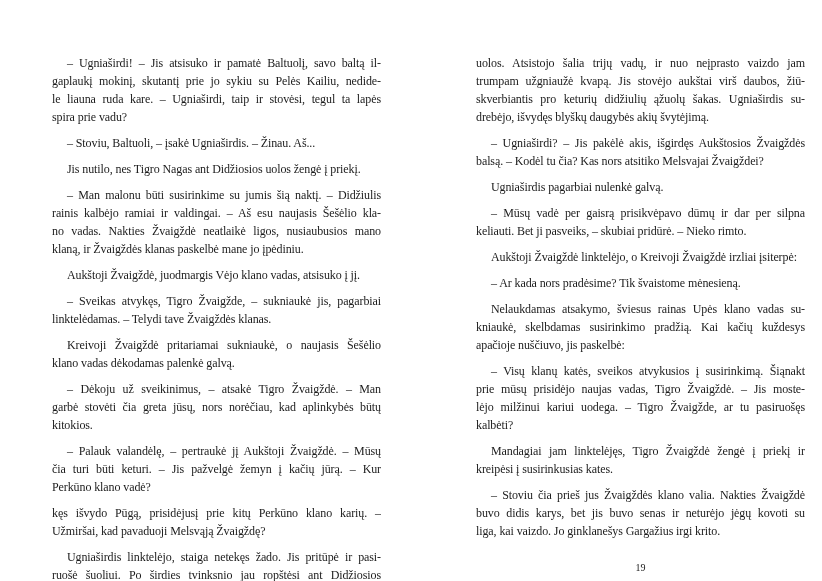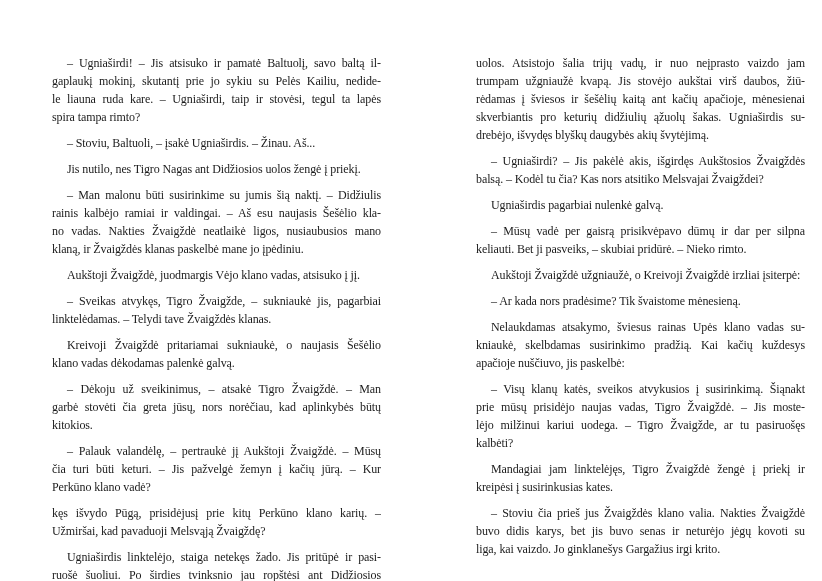--- a/index.html
+++ b/index.html
@@ -47,21 +47,21 @@
 </style>
 </head>
 <body>
 
 <div class="book-page page-left">
   <div class="text-block">
       <div class="paragraph">
         <div class="line first">– Ugniaširdi! – Jis atsisuko ir pamatė Baltuolį, savo baltą il-</div>
         <div class="line">gaplaukį mokinį, skutantį prie jo sykiu su Pelės Kailiu, nedide-</div>
         <div class="line">le liauna ruda kare. – Ugniaširdi, taip ir stovėsi, tegul ta lapės</div>
-        <div class="line end">spira tampa rimto?</div>
+        <div class="line end">spira prie vadu?</div>
       </div>
       <div class="paragraph">
         <div class="line first end">– Stoviu, Baltuoli, – įsakė Ugniaširdis. – Žinau. Aš...</div>
       </div>
       <div class="paragraph">
         <div class="line first end">Jis nutilo, nes Tigro Nagas ant Didžiosios uolos žengė į priekį.</div>
       </div>
       <div class="paragraph">
         <div class="line first">– Man malonu būti susirinkime su jumis šią naktį. – Didžiulis</div>
         <div class="line">rainis kalbėjo ramiai ir valdingai. – Aš esu naujasis Šešėlio kla-</div>
@@ -99,37 +99,36 @@
       </div>
     </div>
   <div class="folio">18</div>
 </div>
 
 <div class="book-page page-right">
   <div class="text-block">
       <div class="paragraph">
         <div class="line">uolos. Atsistojo šalia trijų vadų, ir nuo neįprasto vaizdo jam</div>
         <div class="line">trumpam užgniaužė kvapą. Jis stovėjo aukštai virš daubos, žiū-</div>
-        <div class="line">rėdamas į šviesos ir šešėlių kaitą ant kačių apačioje, mėnesienai</div>
         <div class="line">skverbiantis pro keturių didžiulių ąžuolų šakas. Ugniaširdis su-</div>
         <div class="line end">drebėjo, išvydęs blyškų daugybės akių švytėjimą.</div>
       </div>
       <div class="paragraph">
         <div class="line first">– Ugniaširdi? – Jis pakėlė akis, išgirdęs Aukštosios Žvaigždės</div>
         <div class="line end">balsą. – Kodėl tu čia? Kas nors atsitiko Melsvajai Žvaigždei?</div>
       </div>
       <div class="paragraph">
         <div class="line first end">Ugniaširdis pagarbiai nulenkė galvą.</div>
       </div>
       <div class="paragraph">
         <div class="line first">– Mūsų vadė per gaisrą prisikvėpavo dūmų ir dar per silpna</div>
         <div class="line end">keliauti. Bet ji pasveiks, – skubiai pridūrė. – Nieko rimto.</div>
       </div>
       <div class="paragraph">
-        <div class="line first end">Aukštoji Žvaigždė užgniaužė, o Kreivoji Žvaigždė irzliai įsiterpė:</div>
+        <div class="line first end">Aukštoji Žvaigždė linktelėjo, o Kreivoji Žvaigždė irzliai įsiterpė:</div>
       </div>
       <div class="paragraph">
         <div class="line first end">– Ar kada nors pradėsime? Tik švaistome mėnesieną.</div>
       </div>
       <div class="paragraph">
         <div class="line first">Nelaukdamas atsakymo, šviesus rainas Upės klano vadas su-</div>
         <div class="line">kniaukė, skelbdamas susirinkimo pradžią. Kai kačių kuždesys</div>
         <div class="line end">apačioje nuščiuvo, jis paskelbė:</div>
       </div>
       <div class="paragraph">

